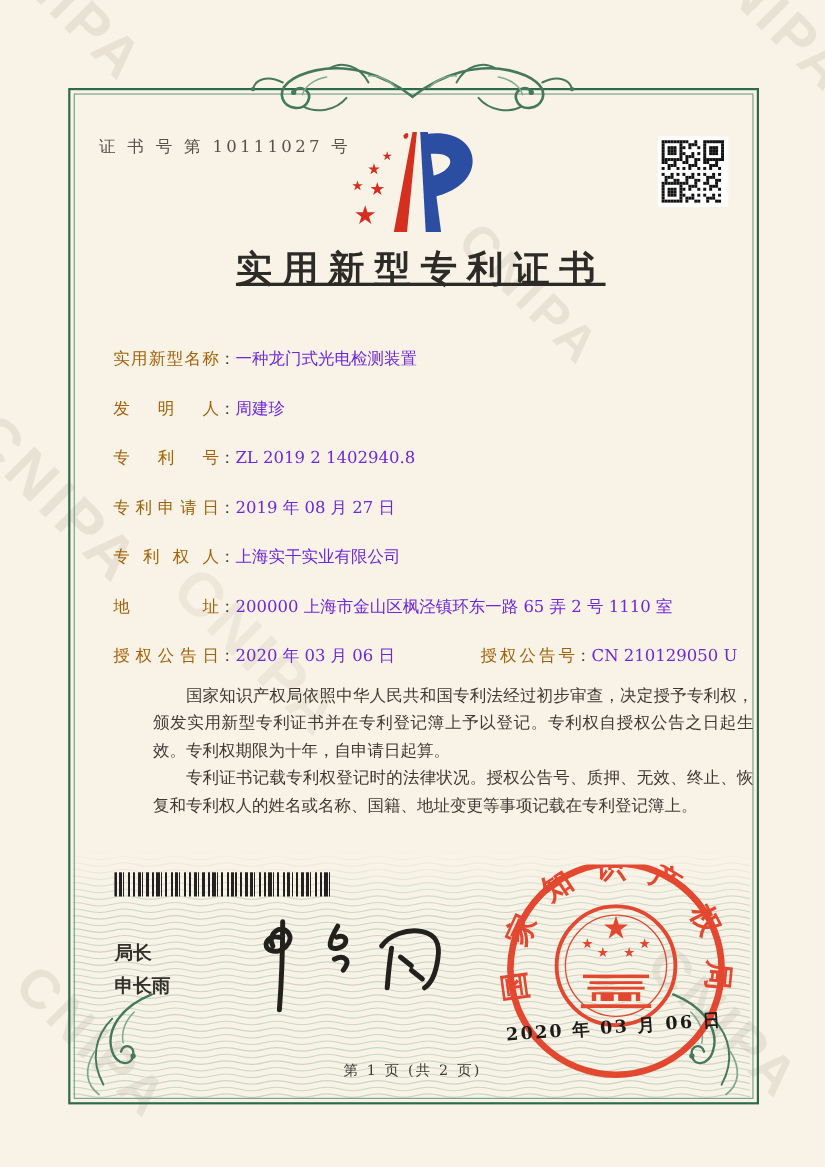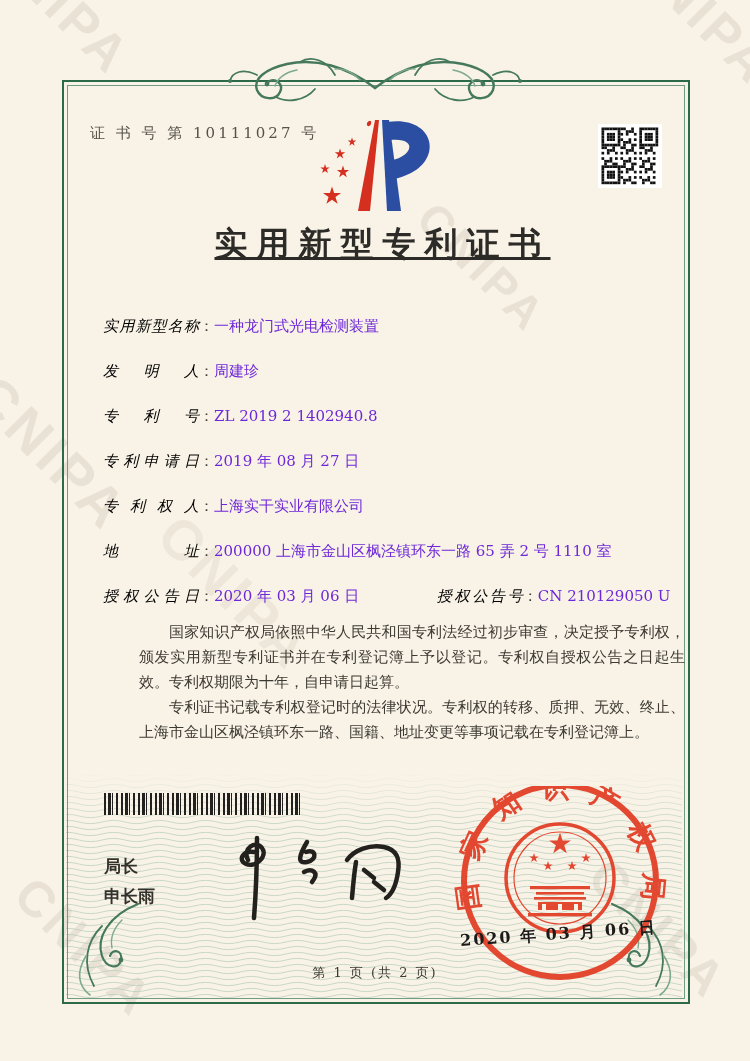--- a/index.html
+++ b/index.html
@@ -14,21 +14,21 @@
   .frame-inner{position:absolute;left:3px;top:3px;right:3px;bottom:3px;border:1px solid #6f9c82;}
   
   .cert-no{position:absolute;left:90px;top:124px;font-size:15px;letter-spacing:3px;color:#55524a;}
   .logo{position:absolute;left:312px;top:114px;}
   .qr{position:absolute;left:598px;top:124px;width:64px;height:64px;background:#fff;}
   .title{position:absolute;left:0;top:222px;width:100%;text-align:center;font-size:33px;
          font-weight:bold;letter-spacing:9px;padding-left:15px;box-sizing:border-box;color:#2c2b28;text-decoration:underline;}
   
   .fields{position:absolute;left:103px;top:314px;width:552px;font-size:15px;}
   .field{margin-bottom:21px;line-height:24px;white-space:nowrap;}
-  .flabel{display:inline-block;width:96px;text-align:justify;text-align-last:justify;color:#000000;font-style:italic;}
+  .flabel{display:inline-block;width:96px;text-align:justify;text-align-last:justify;color:#a16207;}
   .fvalue{color:#6d28d9;}
   .dual .pair1 .fvalue{display:inline-block;width:172px;}
   .dual .pair2{margin-left:46px;margin-top:17px;}
   .dual .pair2 .flabel{width:86px;}
   
   .body-text{position:absolute;left:103px;top:620px;width:546px;font-size:15px;line-height:25px;
              text-align:justify;color:#3d3a33;margin-left:36px;}
   .body-text p{margin:0;text-indent:2em;}
   
   .band{position:absolute;left:66px;top:770px;width:616px;height:229px;overflow:hidden;}
@@ -402,21 +402,21 @@
         <span class="flabel">授权公告日</span><span>：</span><span class="fvalue">2020 年 03 月 06 日</span>
       </span>
       <span class="pair2">
         <span class="flabel">授权公告号</span><span>：</span><span class="fvalue">CN 210129050 U</span>
       </span>
     </div>
   </div>
 
   <div class="body-text">
     <p>国家知识产权局依照中华人民共和国专利法经过初步审查，决定授予专利权，颁发实用新型专利证书并在专利登记簿上予以登记。专利权自授权公告之日起生效。专利权期限为十年，自申请日起算。</p>
-    <p>专利证书记载专利权登记时的法律状况。专利权的转移、质押、无效、终止、上海市金山区枫泾镇环东一路、国籍、地址变更等事项记载在专利登记簿上。</p>
+    <p>专利证书记载专利权登记时的法律状况。授权公告号、质押、无效、终止、恢复和专利权人的姓名或名称、国籍、地址变更等事项记载在专利登记簿上。</p>
   </div>
 
   <div class="barcode"></div>
 
   <div class="signer">
     <div>局长</div>
     <div>申长雨</div>
   </div>
 
   <svg class="signature" width="210" height="95" viewBox="0 0 210 95">

